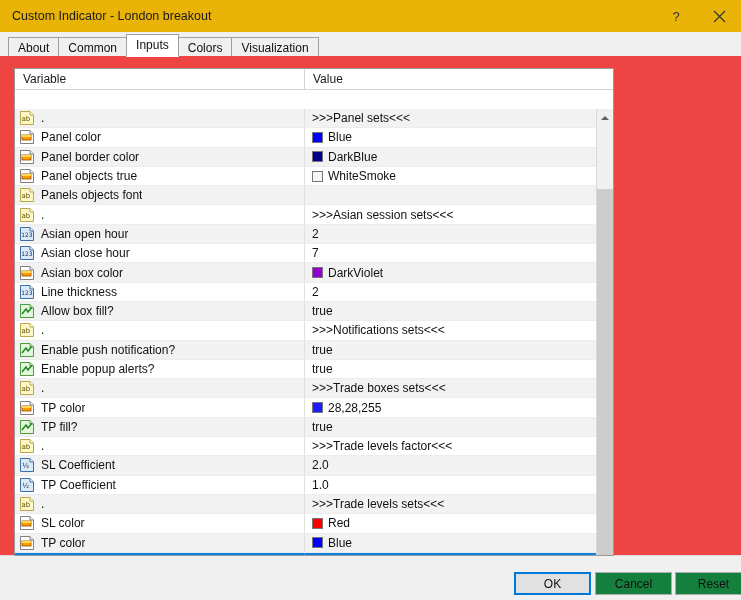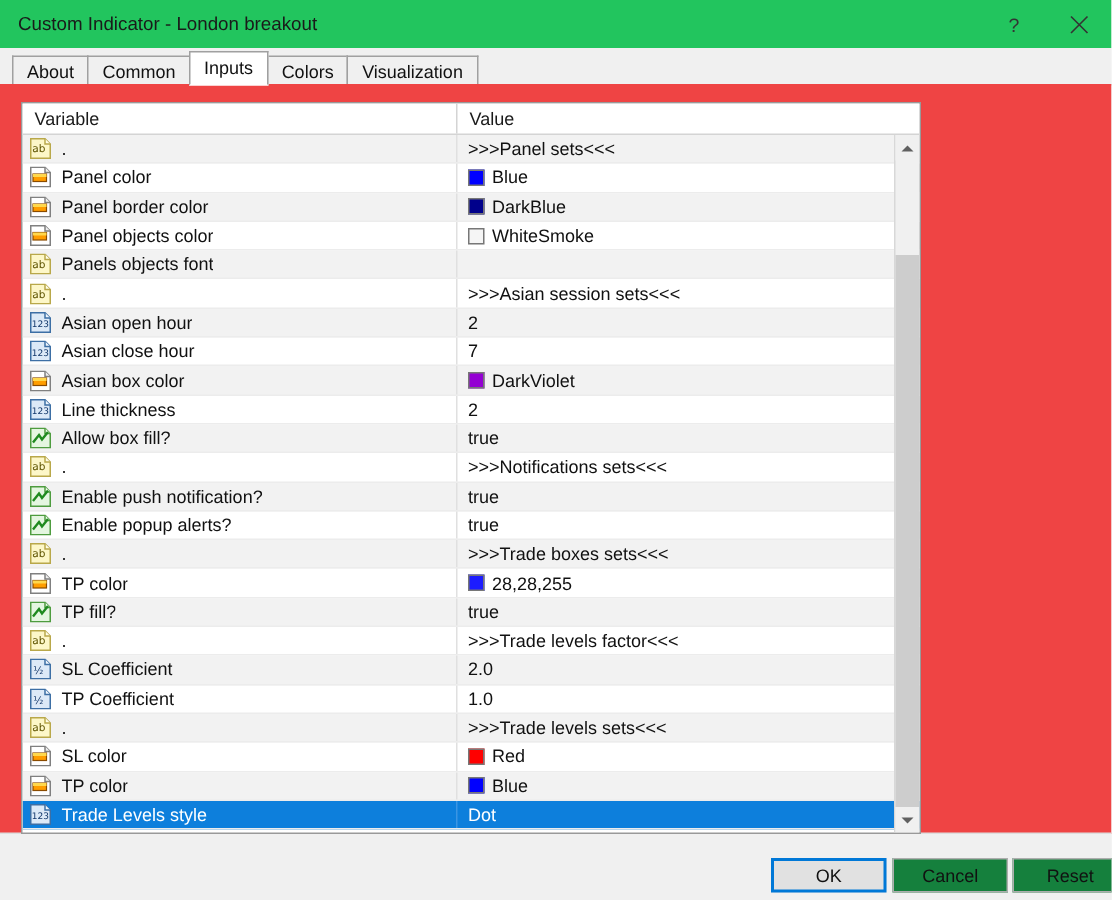--- a/index.html
+++ b/index.html
@@ -17,21 +17,21 @@
     position: relative;
     -webkit-font-smoothing: antialiased;
   }
 
   
   #titlebar {
     position: absolute;
     left: 0; top: 0;
     width: 741px;
     height: 32px;
-    background: #22c55e;
+    background: #eab308;
     display: flex;
     align-items: center;
   }
   #title-text {
     margin-left: 12px;
     font-size: 12.5px;
     color: #1a1a1a;
     white-space: nowrap;
   }
   #titlebar-buttons {
@@ -128,20 +128,21 @@
     box-sizing: border-box;
     white-space: nowrap;
   }
   .hcell.var { width: 290px; border-right: 1px solid #d4d4d4; }
   .hcell.val { flex: 1; }
 
   #grid-body {
     position: relative;
     height: 465px;
     overflow: hidden;
+    margin-top: 19px;
   }
   .row {
     display: flex;
     height: 19.3px;
     box-sizing: border-box;
     border-bottom: 1px solid #ececec;
     align-items: center;
     cursor: default;
   }
   .row.alt { background: #f2f2f2; }
@@ -379,21 +380,21 @@
           <div class="row">
             <div class="cell-var">
               <span class="type-icon">
                 <svg width="15" height="14" viewBox="0 0 15 14">
                   <path d="M0.5 0.5 H10 L13.5 4 V13.5 H0.5 Z" fill="#ffffff" stroke="#808080" stroke-width="1"></path>
                   <path d="M10 0.5 L10 4 L13.5 4" fill="#efefef" stroke="#808080" stroke-width="1"></path>
                   <rect x="2" y="5" width="9" height="5" fill="#ff9d00" stroke="#8a4b00" stroke-width="0.8"></rect>
                   <rect x="2" y="5" width="9" height="2" fill="#ffd84d"></rect>
                 </svg>
               </span>
-              <span class="var-label">Panel objects color</span>
+              <span class="var-label">Panel objects true</span>
             </div>
             <div class="cell-val">
               <span class="swatch" style="background: rgb(245, 245, 245);"></span>
               <span>WhiteSmoke</span>
             </div>
           </div>
           <div class="row alt">
             <div class="cell-var">
               <span class="type-icon">
                 <svg width="15" height="14" viewBox="0 0 15 14">

